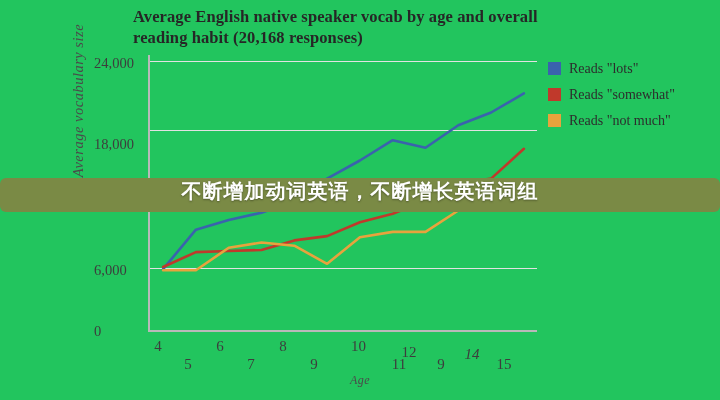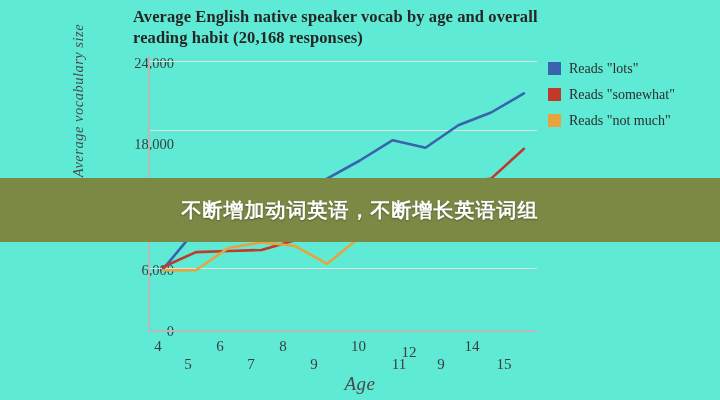--- a/index.html
+++ b/index.html
@@ -10,21 +10,21 @@
     width: 720px;
     height: 400px;
     background: #ffffff;
     font-family: "Liberation Serif", serif;
     overflow: hidden;
   }
   #stage {
     position: relative;
     width: 720px;
     height: 400px;
-    background: #5eead4;
+    background: #22c55e;
   }
 
   
   .chart-title {
     position: absolute;
     left: 133px;
     top: 6px;
     width: 430px;
     font-family: "Liberation Serif", serif;
     font-weight: bold;
@@ -65,36 +65,35 @@
     font-family: "Liberation Serif", serif;
     font-style: italic;
     font-size: 14.5px;
     color: #4a4a4a;
     letter-spacing: 0.5px;
   }
   .ytick {
     position: absolute;
     right: 546px;
     width: 80px;
-    text-align: right;
     font-family: "Liberation Serif", serif;
     font-size: 14.5px;
     color: #3d3d3d;
   }
 
   
   .xlabel {
     position: absolute;
     left: 0;
     top: 373px;
     width: 720px;
     text-align: center;
     font-family: "Liberation Serif", serif;
     font-style: italic;
-    font-size: 19px;
+    font-size: 12px;
     color: #4a4a4a;
     letter-spacing: 0.5px;
   }
   .xtick {
     position: absolute;
     width: 40px;
     text-align: center;
     font-family: "Liberation Serif", serif;
     font-size: 15px;
     color: #3d3d3d;
@@ -125,25 +124,26 @@
     color: #2d2d2d;
     white-space: nowrap;
   }
 
   
   .banner {
     position: absolute;
     left: 0;
     top: 178px;
     width: 720px;
-    height: 64px;
+    height: 34px;
     background: rgba(122, 138, 69, 0.88);
     display: flex;
-    align-items: center;
+    align-items: flex-start;
     justify-content: center;
+    border-radius: 6px;
   }
   .banner-text {
     font-family: "DejaVu Sans", sans-serif;
     font-weight: bold;
     font-size: 20px;
     color: #ffffff;
     letter-spacing: 1px;
     text-shadow: 0 1px 2px rgba(0,0,0,0.35);
   }
 
@@ -188,21 +188,21 @@
   <div class="xtick" style="left:138px; top:338px;">4</div>
   <div class="xtick" style="left:168px; top:356px;">5</div>
   <div class="xtick" style="left:200px; top:338px;">6</div>
   <div class="xtick" style="left:231px; top:356px;">7</div>
   <div class="xtick" style="left:263px; top:338px;">8</div>
   <div class="xtick" style="left:294px; top:356px;">9</div>
   <div class="xtick" style="left:326px; top:338px;text-align:right;">10</div>
   <div class="xtick" style="left:379px; top:356px;">11</div>
   <div class="xtick" style="left:389px; top:344px;">12</div>
   <div class="xtick" style="left:421px; top:356px;">9</div>
-  <div class="xtick" style="left:452px; top:338px;">14</div>
+  <div class="xtick" style="left:452px; top:346px;font-style:italic;">14</div>
   <div class="xtick" style="left:484px; top:356px;">15</div>
 
   <div class="xlabel">Age</div>
 
   <div class="legend">
     <div class="legend-row">
       <span class="legend-swatch" style="background: rgb(58, 99, 173);"></span>
       <span class="legend-text">Reads "lots"</span>
     </div>
     <div class="legend-row">

